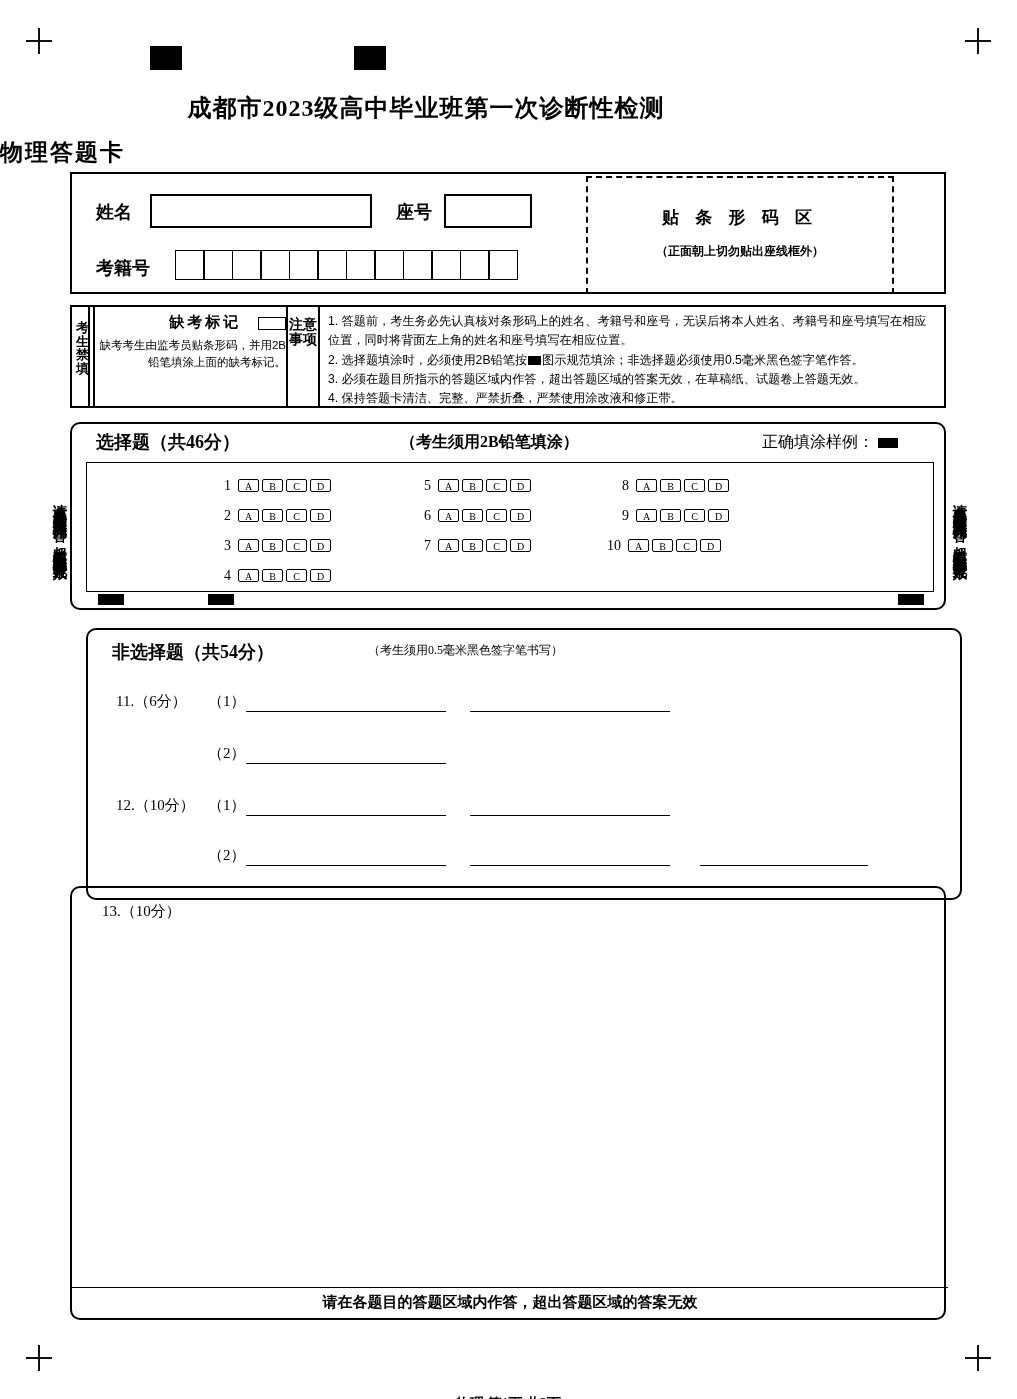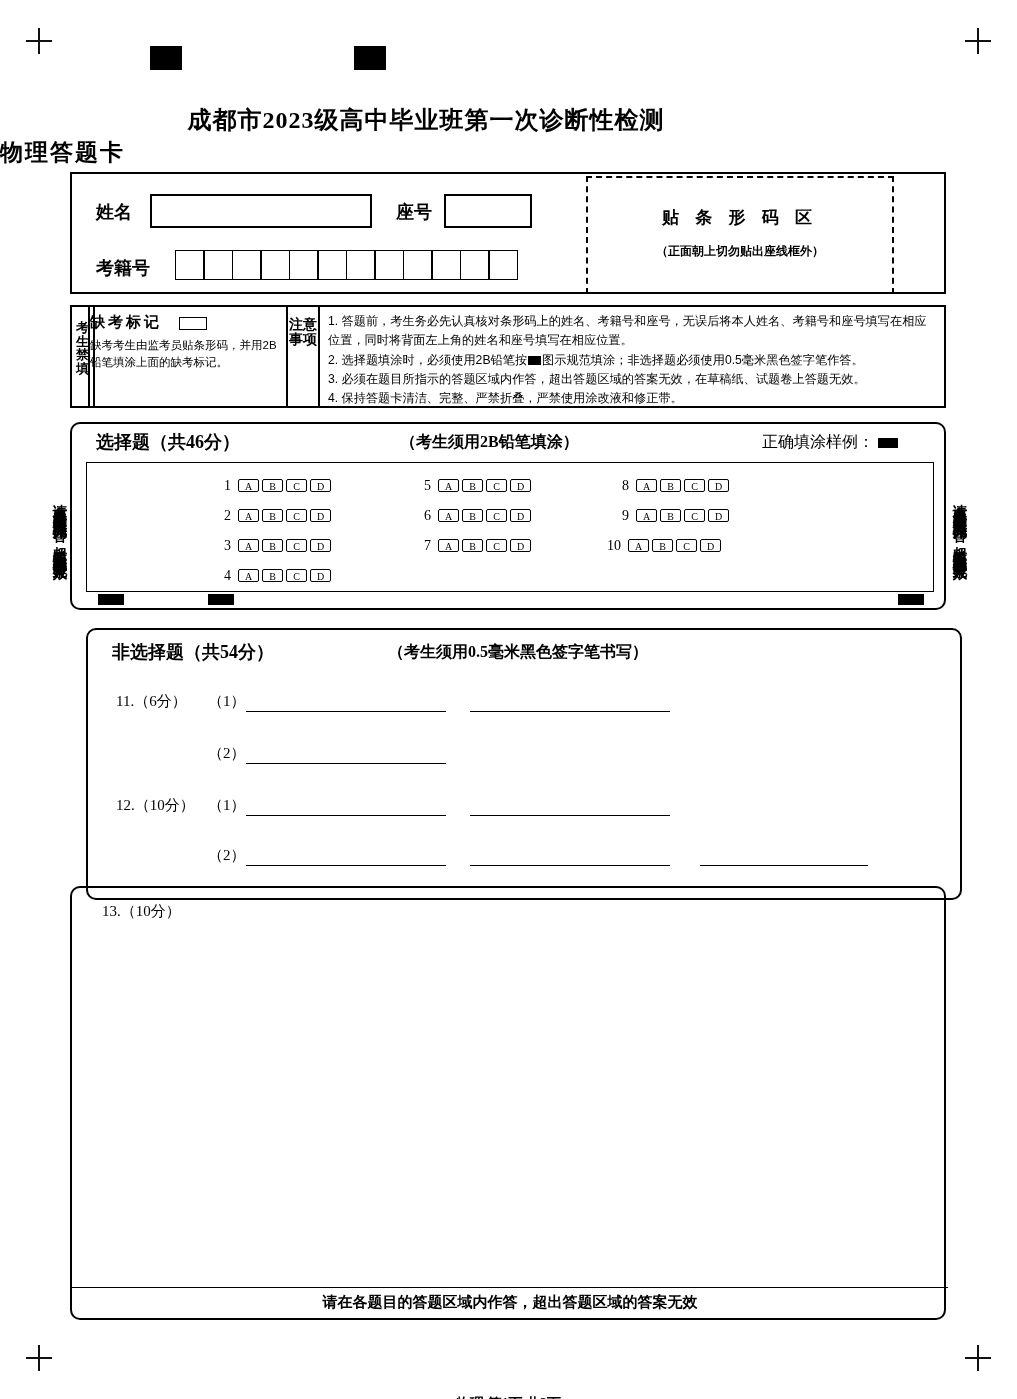--- a/index.html
+++ b/index.html
@@ -37,21 +37,21 @@
   .cross.bl { left: 26px; top: 1345px; }
   .cross.br { left: 965px; top: 1345px; }
 
   .timing-mark {
     position: absolute;
     background: #000;
   }
 
   .title-main {
     position: absolute;
-    left: 0; top: 104px;
+    left: 0; top: 92px;
     width: 852px;
     text-align: center;
     font-size: 24px;
     font-weight: bold;
     letter-spacing: 1px;
     font-family: "Liberation Serif", serif;
   }
   .title-sub {
     position: absolute;
     left: 0; top: 137px;
@@ -128,20 +128,21 @@
     text-align: center;
     padding-top: 14px;
   }
   .quekao-box {
     position: absolute;
     left: 18px; top: 0;
     width: 200px; height: 103px;
     border: 2px solid #000;
     box-sizing: border-box;
     padding: 6px 0;
+    text-align: right;
   }
   .quekao-title {
     font-size: 15px;
     font-weight: bold;
     letter-spacing: 3px;
   }
   .quekao-mark {
     display: inline-block;
     width: 26px; height: 11px;
     border: 1.5px solid #000;
@@ -252,21 +253,21 @@
     line-height: 13px;
     text-align: center;
     margin-right: 3px;
     font-family: "Liberation Serif", serif;
     box-sizing: border-box;
   }
 
   
   .free-box { left: 86px; top: 628px; width: 876px; height: 272px; }
   .free-header { position: absolute; left: 24px; top: 10px; font-size: 18px; font-weight: bold; }
-  .free-header-note { position: absolute; left: 280px; top: 12px; font-size: 16px; font-weight: bold; margin-left: 20px; }
+  .free-header-note { position: absolute; left: 280px; top: 12px; font-size: 12px; font-weight: normal; }
   .q-label {
     position: absolute;
     font-size: 15px;
     font-family: "Liberation Serif", serif;
   }
   .blank-line {
     position: absolute;
     border-bottom: 1.4px solid #000;
     height: 1px;
   }

